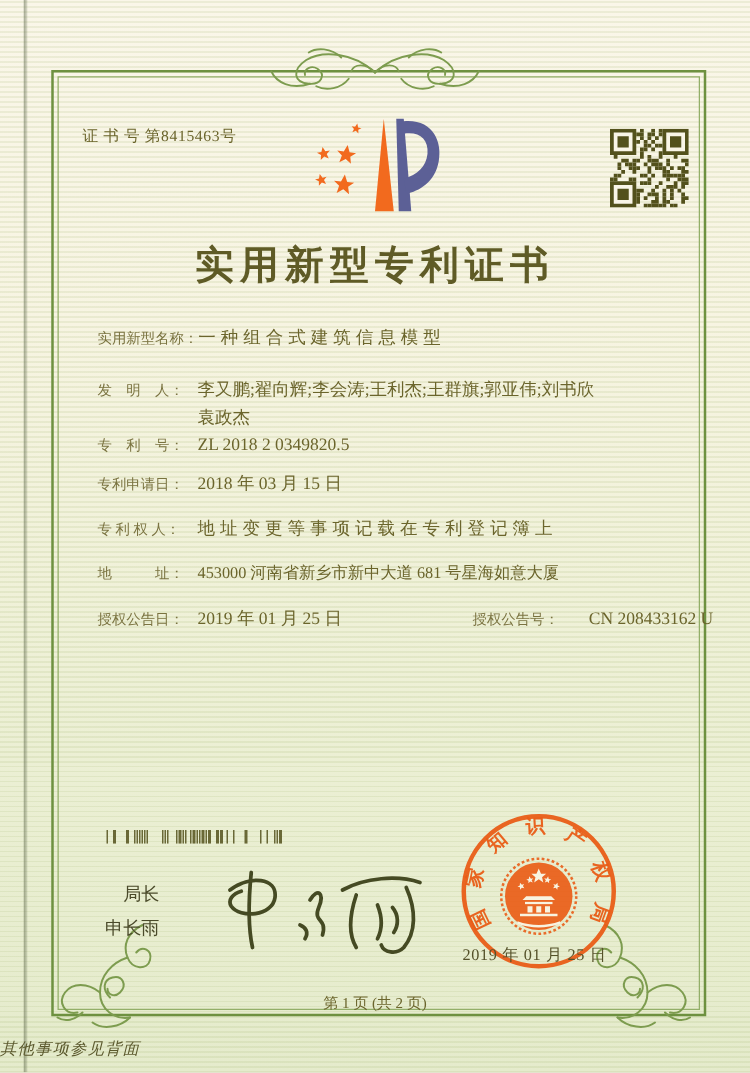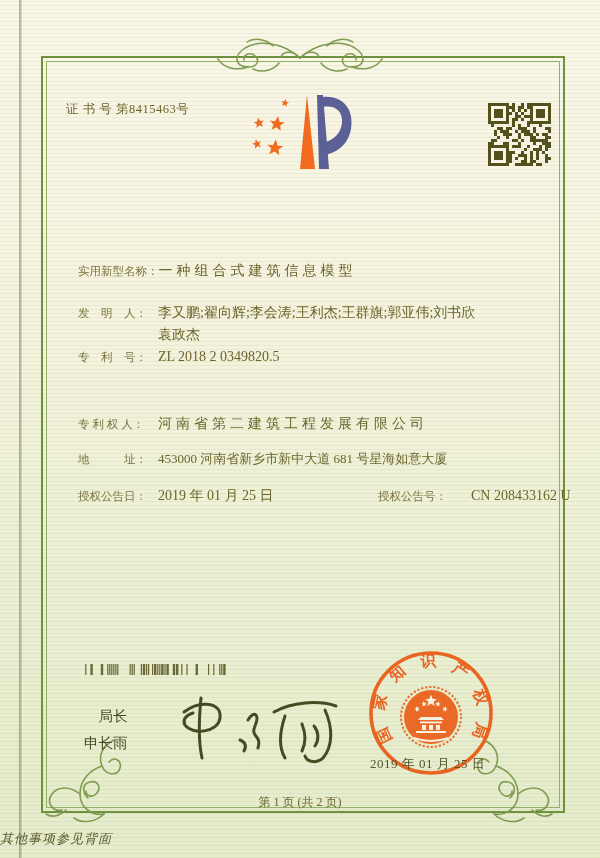--- a/index.html
+++ b/index.html
@@ -285,35 +285,39 @@
       <rect x="27" y="60" width="3" height="3" fill="var(--qr-olive)"></rect>
       <rect x="30" y="60" width="3" height="3" fill="var(--qr-olive)"></rect>
       <rect x="33" y="60" width="3" height="3" fill="var(--qr-olive)"></rect>
       <rect x="36" y="60" width="3" height="3" fill="var(--qr-olive)"></rect>
       <rect x="39" y="60" width="3" height="3" fill="var(--qr-olive)"></rect>
       <rect x="42" y="60" width="3" height="3" fill="var(--qr-olive)"></rect>
       <rect x="48" y="60" width="3" height="3" fill="var(--qr-olive)"></rect>
       <rect x="51" y="60" width="3" height="3" fill="var(--qr-olive)"></rect>
     </svg>
 
+  <div class="title">实用新型专利证书</div>
 
   <div class="row" style="top:261px;">
     <span class="lbl">实用新型名称：</span><span class="val spread">一种组合式建筑信息模型</span>
   </div>
   <div class="row" style="top:303px;">
     <span class="lbl">发　明　人：</span><span class="val">李又鹏;翟向辉;李会涛;王利杰;王群旗;郭亚伟;刘书欣</span>
   </div>
   <div class="row" style="top:325px;">
     <span class="lbl"></span><span class="val">袁政杰</span>
   </div>
   <div class="row" style="top:347px;">
     <span class="lbl">专　利　号：</span><span class="val">ZL 2018 2 0349820.5</span>
   </div>
+  <div class="row" style="top:378px;">
+    <span class="lbl">专利申请日：</span><span class="val">2018 年 03 月 15 日</span>
+  </div>
   <div class="row" style="top:414px;">
-    <span class="lbl">专 利 权 人：</span><span class="val spread">河南省第二建筑工程发展有限公司</span>
+    <span class="lbl">专 利 权 人：</span><span class="val spread">地址变更等事项记载在专利登记簿上</span>
   </div>
   <div class="row" style="top:449px;">
     <span class="lbl">地　　　址：</span><span class="val addr">453000 河南省新乡市新中大道 681 号星海如意大厦</span>
   </div>
   <div class="row" style="top:486px;">
     <span class="lbl">授权公告日：</span><span class="val">2019 年 01 月 25 日</span>
     <span class="row2">
       <span class="lbl" style="min-width:0;margin-right:24px;">授权公告号：</span><span class="val">CN 208433162 U</span>
     </span>
   </div>

